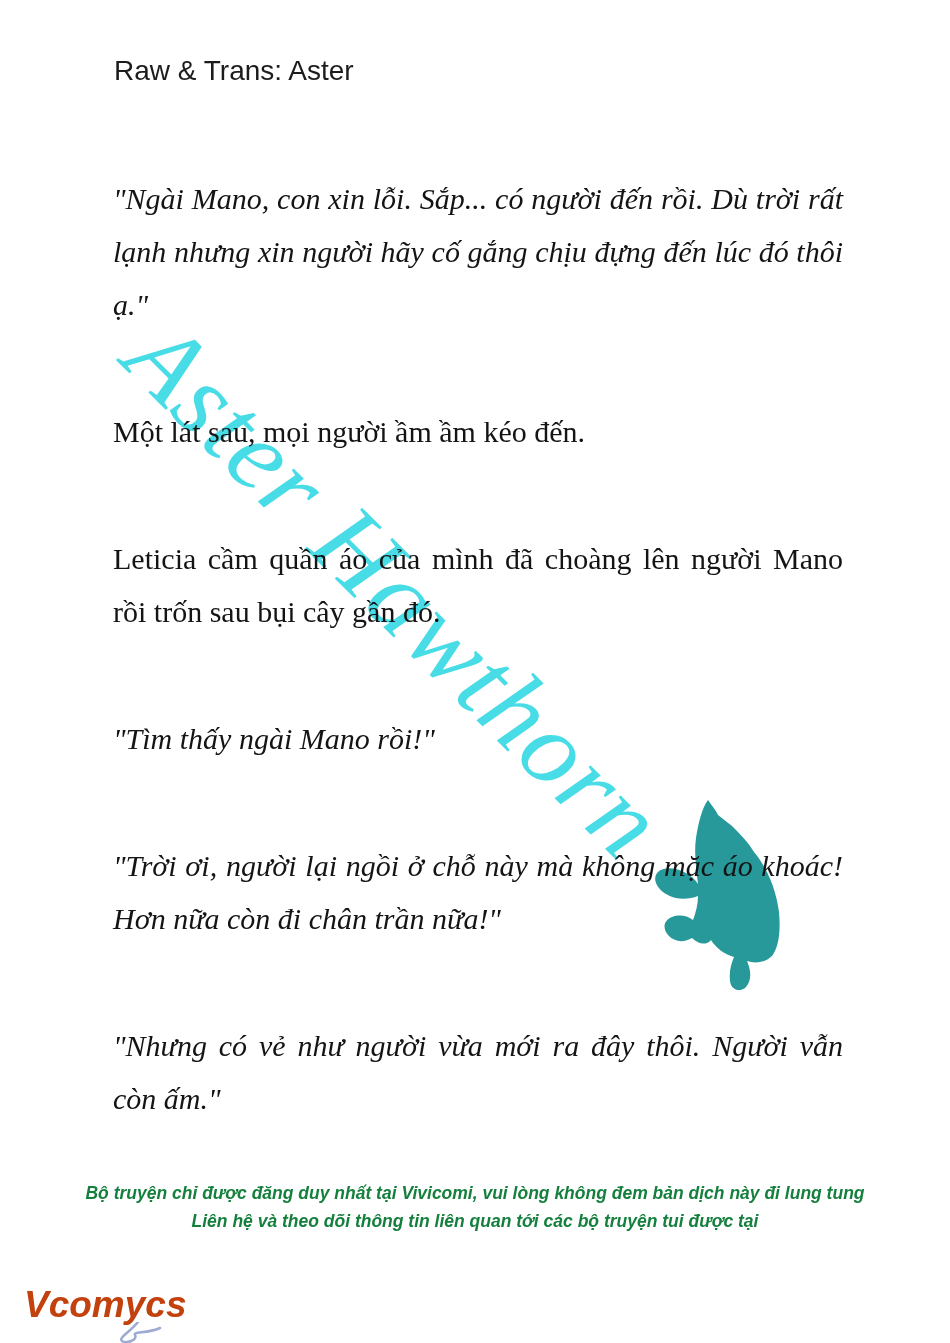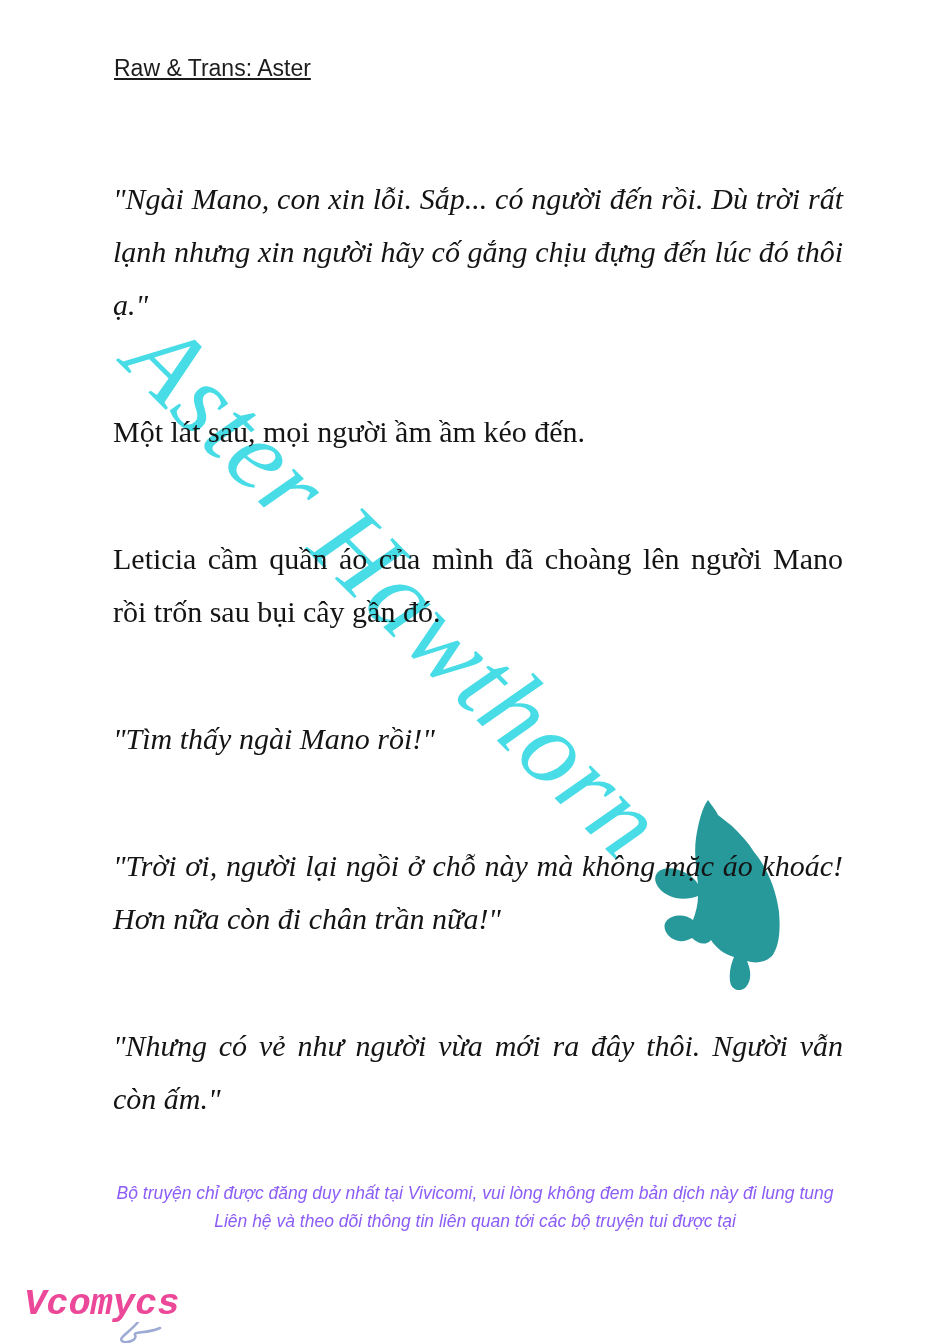--- a/index.html
+++ b/index.html
@@ -11,24 +11,23 @@
     margin: 0 auto;
     background: #ffffff;
     overflow: hidden;
     font-family: "Liberation Serif", serif;
   }
   .header-credit {
     position: absolute;
     left: 114px;
     top: 55px;
     font-family: "Liberation Sans", sans-serif;
-    font-size: 23px;
+    font-size: 28px;
     color: #1c1c1c;
     z-index: 5;
-    text-decoration: underline;
   }
   .watermark {
     position: absolute;
     left: 188px;
     top: 296px;
     font-family: "Liberation Serif", serif;
     font-style: italic;
     font-size: 106px;
     letter-spacing: 2px;
     color: #48dce6;
@@ -60,33 +59,33 @@
   .content p { margin: 0 0 74px 0; }
   .content p.italic { font-style: italic; }
   .footer {
     position: absolute;
     left: 0;
     top: 1180px;
     width: 100%;
     text-align: center;
     font-family: "Liberation Sans", sans-serif;
     font-style: italic;
-    font-weight: normal;
+    font-weight: bold;
     font-size: 17.5px;
     line-height: 27.5px;
-    color: #8b5cf6;
+    color: #15803d;
     z-index: 4;
   }
   .logo {
     position: absolute;
     left: 24px;
     top: 1286px;
     z-index: 4;
-    color: #ec4899;
-    font-family: Liberation Mono, monospace;
+    color: #c2410c;
+    font-family: Liberation Sans, sans-serif;
     font-style: italic;
     font-weight: bold;
     font-size: 37px;
     letter-spacing: 0px;
     line-height: 1;
   }
   .logo .flourish {
     position: absolute;
     left: 84px;
     top: 36px;

